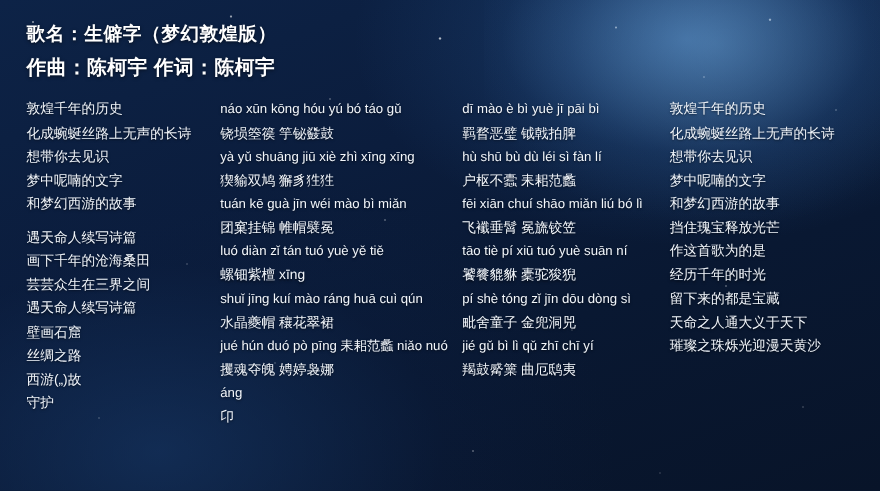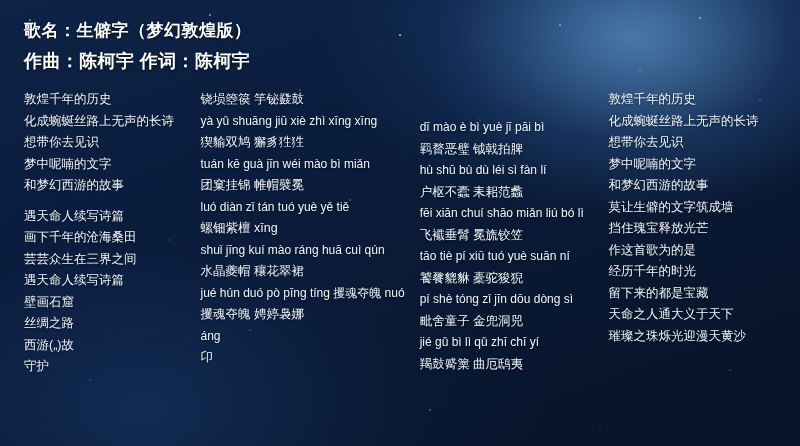--- a/index.html
+++ b/index.html
@@ -90,21 +90,21 @@
     flex-direction: row;
     align-items: flex-start;
     gap: 15px;
   }
   .col {
     display: flex;
     flex-direction: column;
   }
   .col-1 { width: 182px; }
   .col-2 { width: 205px; }
-  .col-3 { width: 196px; margin-top: 28px; }
+  .col-3 { width: 196px; }
   .col-4 { width: 200px; }
   .lyric-line {
     font-size: 12.5px;
     line-height: 21.5px;
     white-space: nowrap;
     color: #f2f6fb;
     text-shadow: 0 1px 2px rgba(0,0,0,0.55);
   }
   .pinyin-line {
     font-size: 12px;
@@ -140,30 +140,31 @@
           <div class="lyric-line">遇天命人续写诗篇</div>
           <div class="lyric-line">画下千年的沧海桑田</div>
           <div class="lyric-line">芸芸众生在三界之间</div>
           <div class="lyric-line">遇天命人续写诗篇</div>
           <div class="lyric-line">壁画石窟</div>
           <div class="lyric-line">丝绸之路</div>
           <div class="lyric-line">西游(„)故</div>
           <div class="lyric-line">守护</div>
         </div>
       <div class="col col-2">
+          <div class="pinyin-line">náo xūn kōng hóu yú bó táo gǔ</div>
           <div class="lyric-line">铙埙箜篌 竽铋鼗鼓</div>
           <div class="pinyin-line">yà yǔ shuāng jiū xiè zhì xīng xīng</div>
           <div class="lyric-line">猰貐双鸠 獬豸狌狌</div>
           <div class="pinyin-line">tuán kē guà jīn wéi mào bì miǎn</div>
           <div class="lyric-line">团窠挂锦 帷帽襞冕</div>
           <div class="pinyin-line">luó diàn zǐ tán tuó yuè yě tiě</div>
           <div class="lyric-line">螺钿紫檀 xīng</div>
           <div class="pinyin-line">shuǐ jīng kuí mào ráng huā cuì qún</div>
           <div class="lyric-line">水晶夔帽 穰花翠裙</div>
-          <div class="pinyin-line">jué hún duó pò pīng tíng 攫魂夺魄 nuó</div>
+          <div class="pinyin-line">jué hún duó pò pīng 耒耜范蠡 niǎo nuó</div>
           <div class="lyric-line">攫魂夺魄 娉婷袅娜</div>
           <div class="pinyin-line">áng</div>
           <div class="lyric-line">卬</div>
         </div>
       <div class="col col-3">
           <div class="pinyin-line">dī mào è bì yuè jī pāi bì</div>
           <div class="lyric-line">羁瞀恶璧 钺戟拍脾</div>
           <div class="pinyin-line">hù shū bù dù léi sì fàn lí</div>
           <div class="lyric-line">户枢不蠹 耒耜范蠡</div>
           <div class="pinyin-line">fēi xiān chuí shāo miǎn liú bó lì</div>
@@ -174,21 +175,20 @@
           <div class="lyric-line">毗舍童子 金兜洞兕</div>
           <div class="pinyin-line">jié gǔ bì lì qǔ zhī chī yí</div>
           <div class="lyric-line">羯鼓觱篥 曲厄鸱夷</div>
         </div>
       <div class="col col-4">
           <div class="lyric-line">敦煌千年的历史</div>
           <div class="lyric-line">化成蜿蜒丝路上无声的长诗</div>
           <div class="lyric-line">想带你去见识</div>
           <div class="lyric-line">梦中呢喃的文字</div>
           <div class="lyric-line">和梦幻西游的故事</div>
-          <div class="lyric-line">莫让生僻的文字筑成墙</div>
           <div class="lyric-line">挡住瑰宝释放光芒</div>
           <div class="lyric-line">作这首歌为的是</div>
           <div class="lyric-line">经历千年的时光</div>
           <div class="lyric-line">留下来的都是宝藏</div>
           <div class="lyric-line">天命之人通大义于天下</div>
           <div class="lyric-line">璀璨之珠烁光迎漫天黄沙</div>
         </div>
     </div>
 
   </div>

